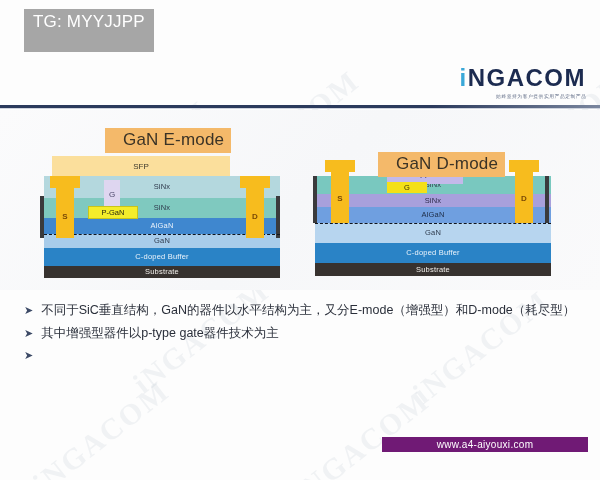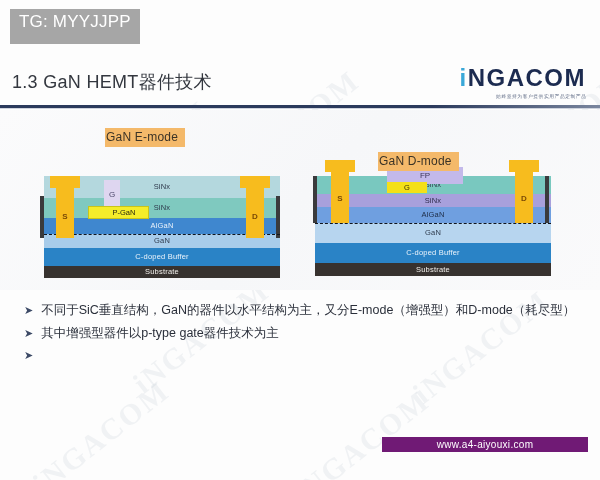--- a/index.html
+++ b/index.html
@@ -31,26 +31,26 @@
     letter-spacing: 2px;
     color: rgba(110, 125, 150, 0.085);
     transform: rotate(-38deg);
     white-space: nowrap;
     font-weight: 600;
   }
 
   
   .tg-badge {
     position: absolute;
-    left: 10px;
+    left: 24px;
     top: 9px;
     background: #a6a6a6;
     color: #ffffff;
     font-size: 17px;
-    padding: 3px 9px 12px 9px;
+    padding: 3px 9px 20px 9px;
     letter-spacing: 0.2px;
     z-index: 20;
   }
 
   
   .header {
     position: absolute;
     left: 0;
     top: 62px;
     width: 600px;
@@ -117,22 +117,22 @@
     width: 600px;
     height: 180px;
     z-index: 5;
     background: linear-gradient(135deg,#fbfbfc 0%, #f6f7f9 50%, #fafafb 100%);
   }
 
   .mode-label {
     position: absolute;
     background: #f4b96a;
     color: #3b3326;
-    font-size: 12px;
-    padding: 2px 7px 3px 1px;
+    font-size: 17px;
+    padding: 2px 7px 3px 18px;
     letter-spacing: 0.2px;
     z-index: 8;
   }
   .mode-label.left  { left: 105px; top: 18px; }
   .mode-label.right { left: 378px; top: 18px; margin-top: 24px; }
 
   
   .device {
     position: absolute;
     z-index: 6;
@@ -315,21 +315,20 @@
   <div class="wm-word" style="left:480px; top:110px;">iNGACOM</div>
   <div class="wm-word" style="left:120px; top:320px;">iNGACOM</div>
   <div class="wm-word" style="left:400px; top:330px;">iNGACOM</div>
   <div class="wm-word" style="left:20px;  top:420px;">iNGACOM</div>
   <div class="wm-word" style="left:280px; top:430px;">iNGACOM</div>
 </div>
 
 <div class="tg-badge">TG: MYYJJPP</div>
 
 <div class="header">
-  <div class="header-title">1.3 GaN HEMT器件技术</div>
   <div class="header-rule"></div>
   <div class="header-rule2"></div>
 </div>
 
 <div class="logo-wrap">
   <div class="logo-text"><span class="dot">i</span><span>NGACOM</span></div>
   <div class="logo-tag">始终坚持为客户提供实用产品定制产品</div>
 </div>
 
 <div class="diagram-area">
@@ -341,39 +340,40 @@
 
     <div class="layer L-sinx1">SiNx</div>
     <div class="layer L-sinx2">SiNx</div>
     <div class="layer L-algan">AlGaN</div>
     <div class="layer L-gan">GaN</div>
     <div class="layer L-buf">C-doped Buffer</div>
     <div class="layer L-sub">Substrate</div>
 
     <div class="deg-line" style="top:78px;"></div>
 
+    <div class="L-sfp">SFP</div>
 
     <div class="side-bar" style="left:-4px;  top:40px; height:42px;"></div>
     <div class="side-bar" style="left:232px; top:40px; height:42px;"></div>
 
     <div class="electrode" style="left:6px; top:20px; width:30px; height:62px;">
       <div class="cap" style="width:30px; height:12px;"></div>
       <div class="stem" style="left:6px; top:12px; width:18px; height:50px;"></div>
       <div class="lbl" style="top:36px;">S</div>
     </div>
 
     <div class="electrode" style="left:196px; top:20px; width:30px; height:62px;">
       <div class="cap" style="width:30px; height:12px;"></div>
       <div class="stem" style="left:6px; top:12px; width:18px; height:50px;"></div>
       <div class="lbl" style="top:36px;">D</div>
     </div>
 
     <div class="g-body" style="left:60px; top:24px; width:16px; height:28px;">G</div>
 
-    <div class="pgan" style="left:44px; top:50px; width:48px; height:11px;padding-left:11px;">P-GaN</div>
+    <div class="pgan" style="left:44px; top:50px; width:48px; height:11px;">P-GaN</div>
   </div>
 
   <div class="device right">
 
     <div class="layer R-sinx1">SiNx</div>
     <div class="layer R-sinx2">SiNx</div>
     <div class="layer R-algan">AlGaN</div>
     <div class="layer R-gan">GaN</div>
     <div class="layer R-buf">C-doped Buffer</div>
     <div class="layer R-sub">Substrate</div>

